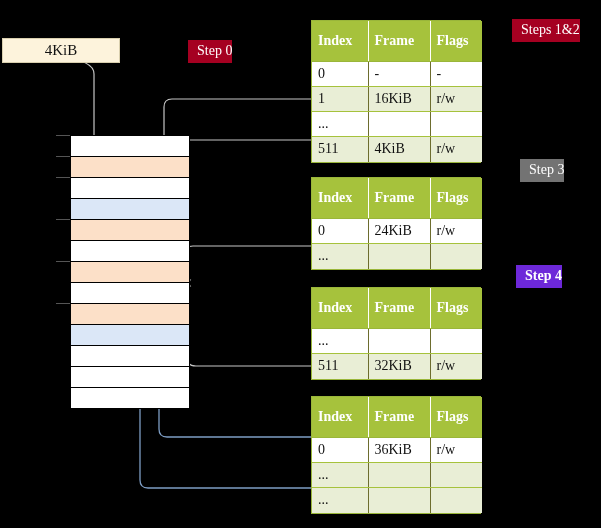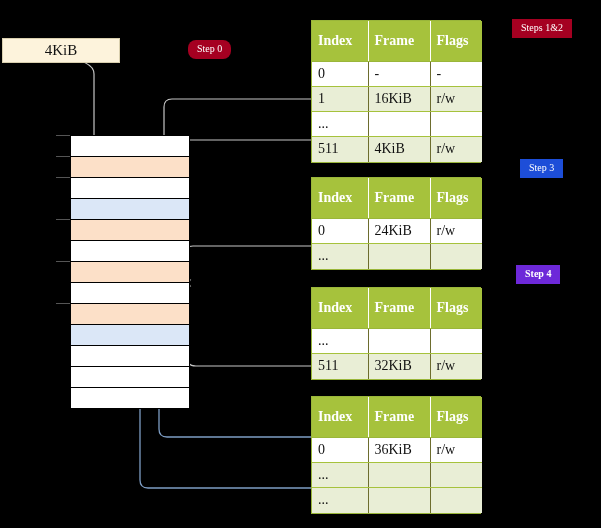--- a/index.html
+++ b/index.html
@@ -23,23 +23,23 @@
     font-size:15px;
     display:flex;align-items:center;justify-content:center;
     box-sizing:border-box;
   }
 
   
   .step-pill{
     position:absolute;
     background:#a50021;
     color:#fff;
-    font-size:10px;
+    font-size:14px;
     line-height:1;
-    padding:4px 9px 5px 9px;
+    padding:4px 0 5px 9px;
     white-space:nowrap;
     box-sizing:border-box;
     border-top:1px solid #c4track;
     box-shadow:0 1px 0 rgba(0,0,0,.5);
   }
 
   
   #memcol{position:absolute;box-sizing:border-box;}
   .memrow{
     position:absolute;left:0;box-sizing:border-box;
@@ -134,23 +134,23 @@
       <div class="memrow" style="top: 126px; width: 120px; height: 22px; background: rgb(252, 224, 200);"></div>
       <div class="memrow" style="top: 147px; width: 120px; height: 22px; background: rgb(255, 255, 255);"></div>
       <div class="memrow" style="top: 168px; width: 120px; height: 22px; background: rgb(252, 224, 200);"></div>
       <div class="memrow" style="top: 189px; width: 120px; height: 22px; background: rgb(219, 231, 247);"></div>
       <div class="memrow" style="top: 210px; width: 120px; height: 22px; background: rgb(255, 255, 255);"></div>
       <div class="memrow" style="top: 231px; width: 120px; height: 22px; background: rgb(255, 255, 255);"></div>
       <div class="memrow last" style="top: 252px; width: 120px; height: 22px; background: rgb(255, 255, 255);"></div>
     </div>
 
   <div id="steps">
-      <div class="step-pill" style="left: 188px; top: 40px; background: rgb(165, 0, 33); border-radius: 8px;">Step 0</div>
+      <div class="step-pill" style="left: 188px; top: 40px; background: rgb(165, 0, 33);">Step 0</div>
       <div class="step-pill" style="left: 512px; top: 19px; background: rgb(165, 0, 33);">Steps 1&amp;2</div>
-      <div class="step-pill" style="left: 520px; top: 159px; background: #1d4ed8;">Step 3</div>
+      <div class="step-pill" style="left: 520px; top: 159px; background: #737373;">Step 3</div>
       <div class="step-pill" style="left: 516px; top: 265px; background: #6d28d9; font-weight: bold;">Step 4</div>
     </div>
 
   <div id="tables">
       <div class="ptable" style="left: 311px; top: 20px; width: 170px;">
         <table>
           <colgroup>
             <col class="col-i">
             <col class="col-f">
             <col class="col-g">

